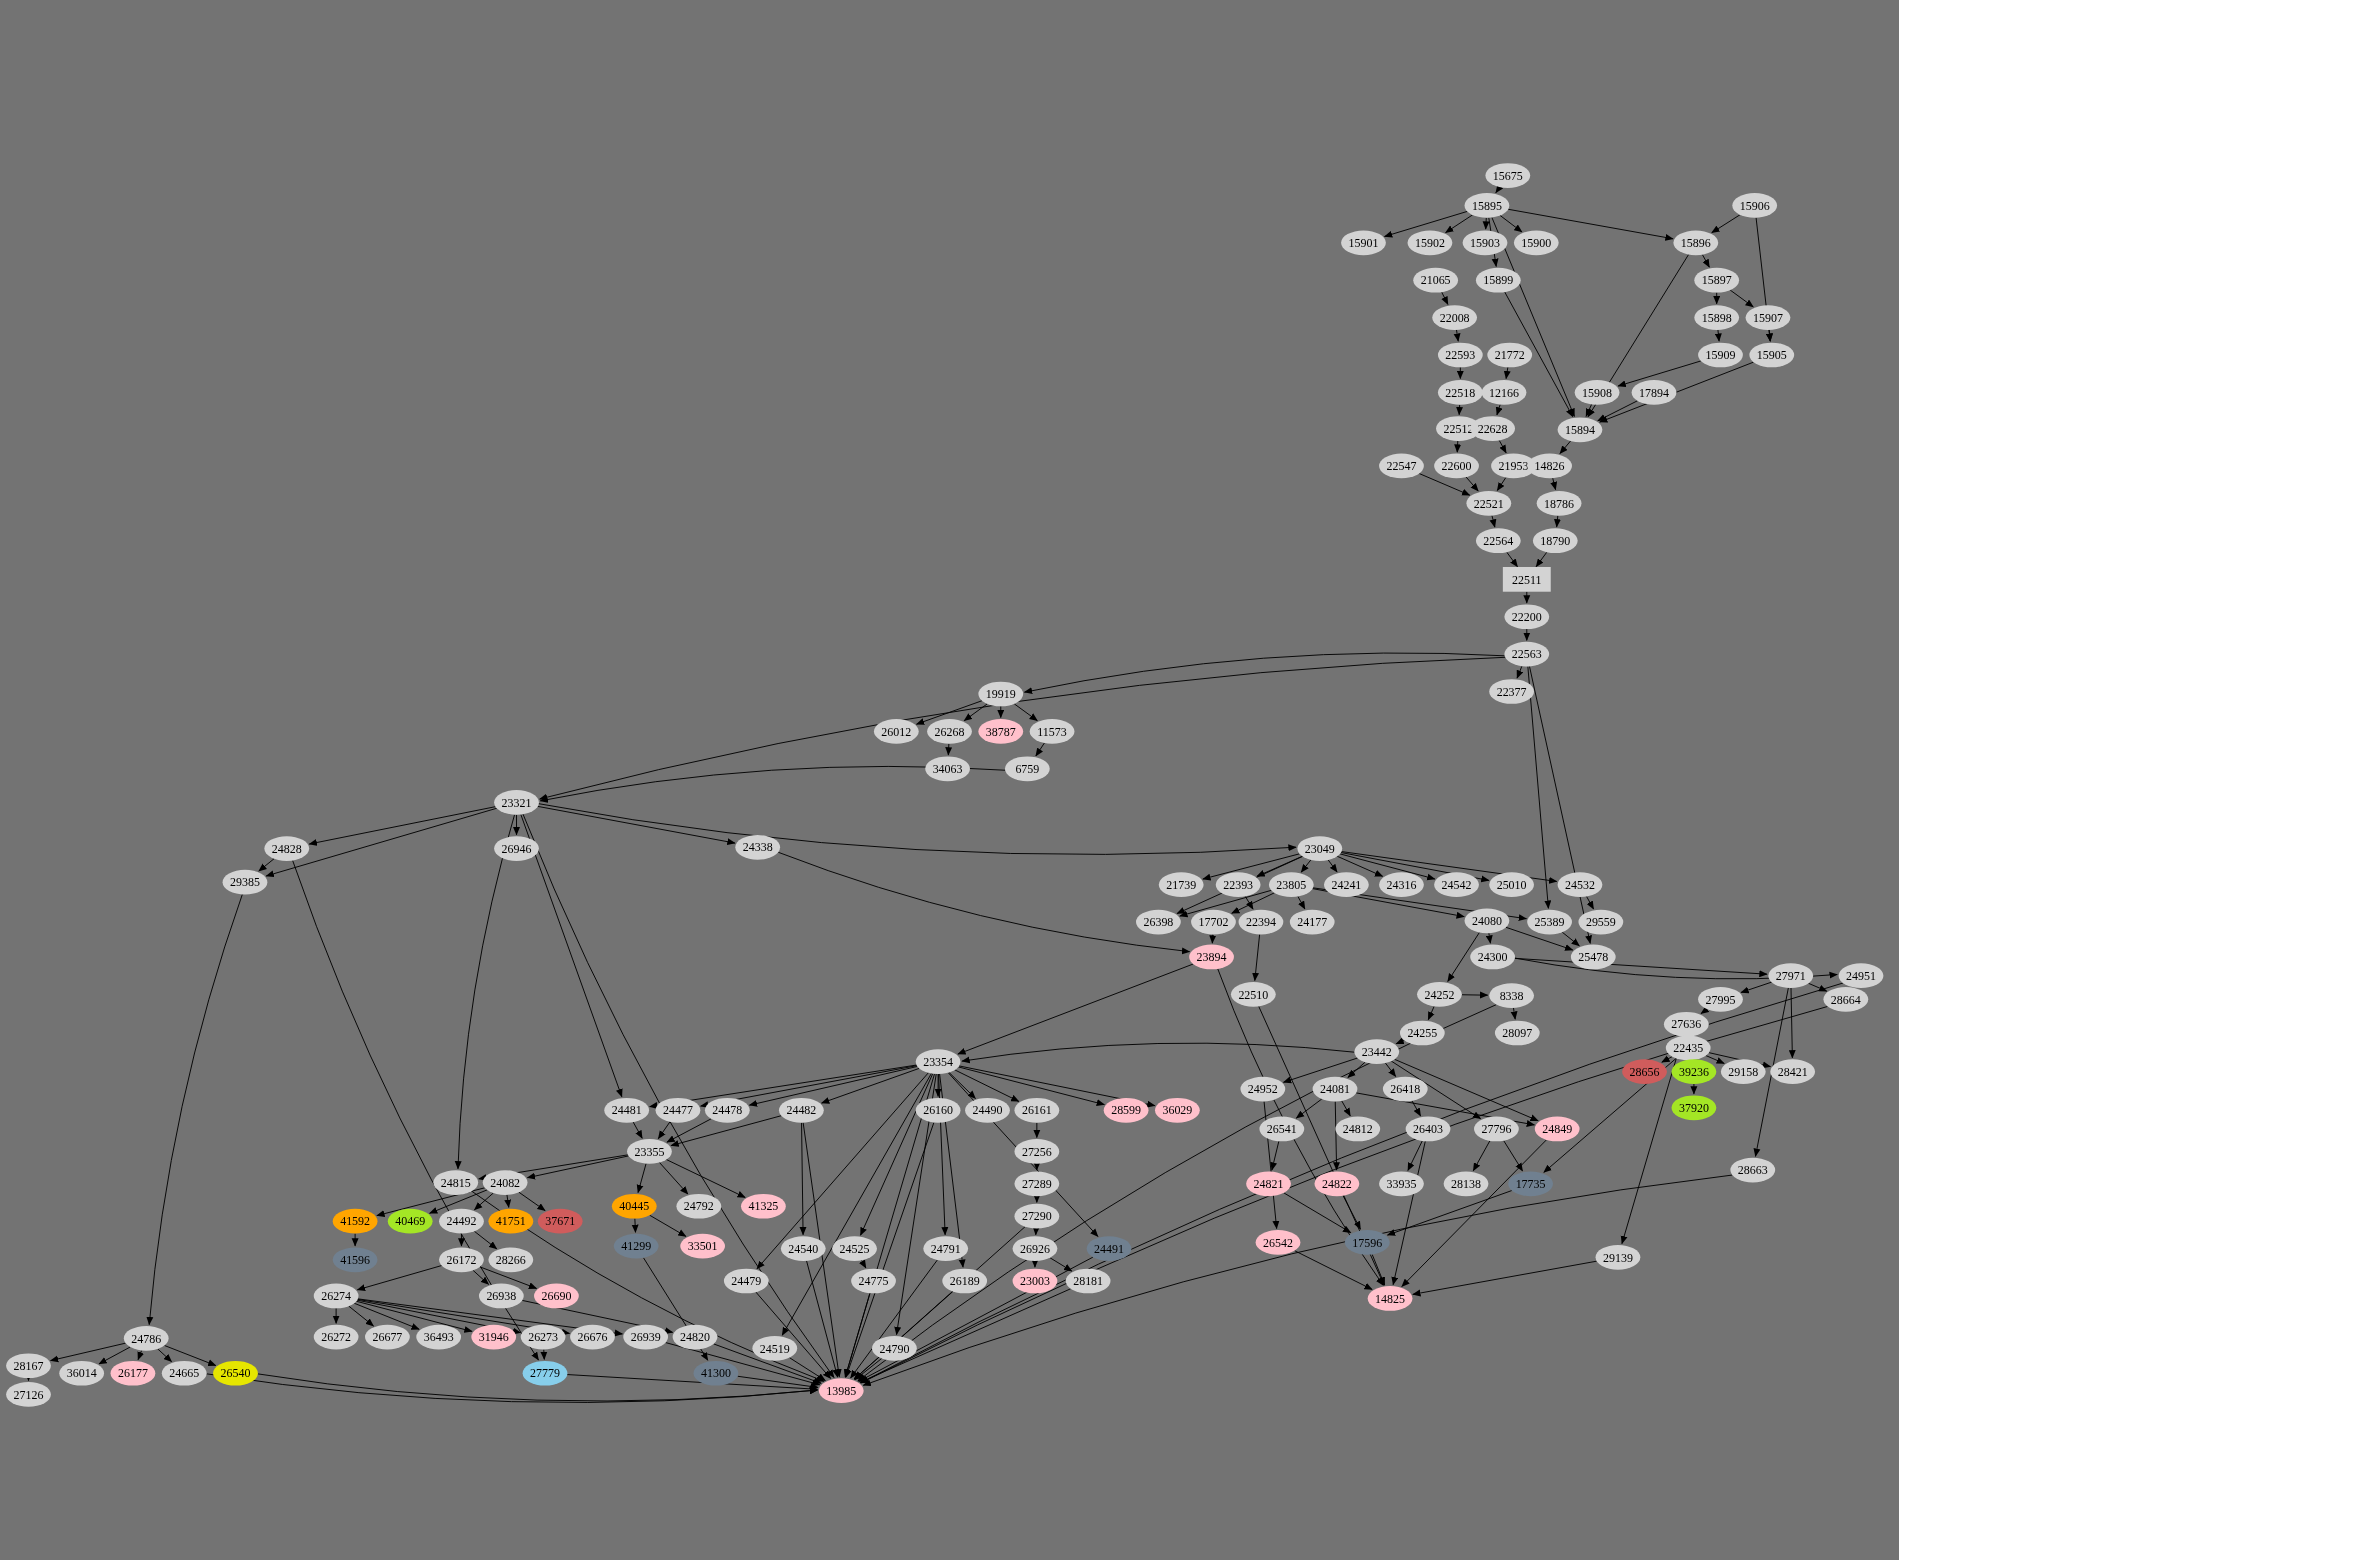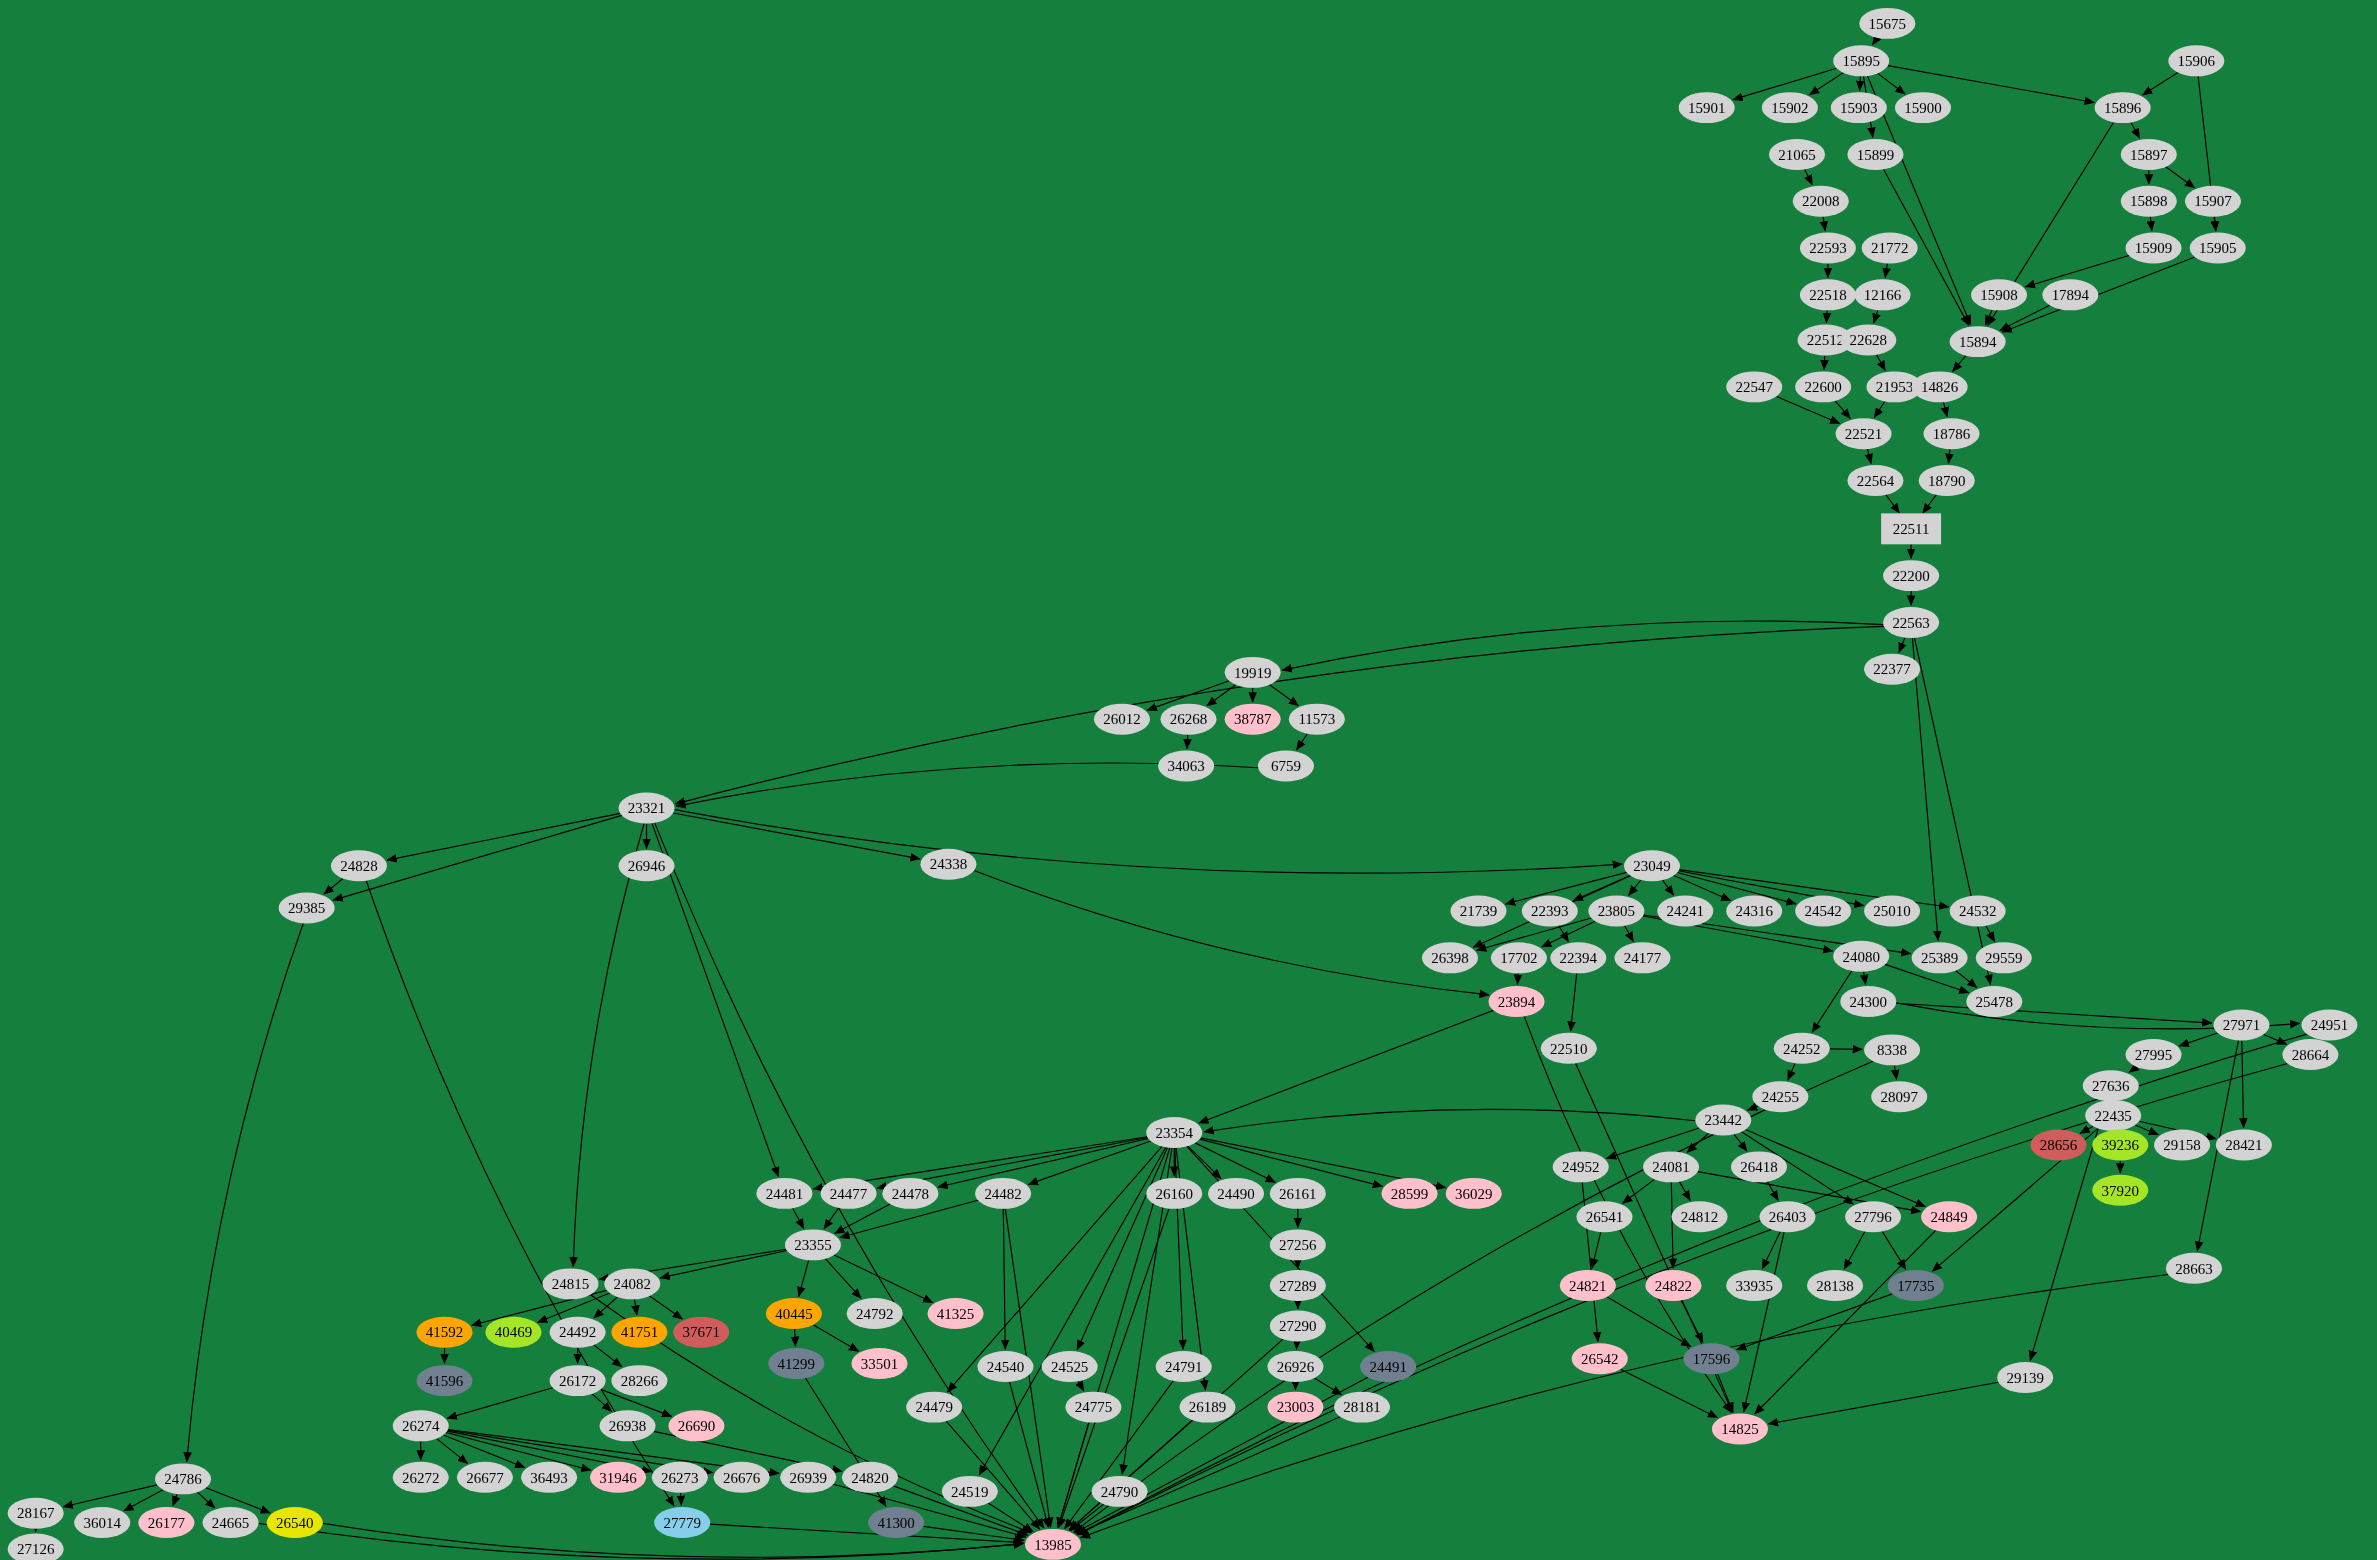--- a/index.html
+++ b/index.html
@@ -1,16 +1,16 @@
 <!DOCTYPE html>
 <html style="font-size:7.7px"><head>
 <meta charset="utf-8">
 <style>
   html,body{margin:0;padding:0;background:#ffffff;}
-  .canvas{position:relative;width:2377px;height:1560px;background:#15803d;overflow:hidden;}
+  .canvas{position:relative;width:1899px;height:1560px;background:#737373;overflow:hidden;}
   svg{display:block;width:100%;height:100%;}
   .node-label{font-family:"Liberation Serif","DejaVu Serif",serif;font-size:31px;fill:#000;}
   .edge{stroke:#000;stroke-width:2.4;fill:none;}
 </style>
 </head>
 <body>
 
 <div class="canvas">
   <svg id="graph-svg" viewBox="0 0 4917 3227" preserveAspectRatio="xMidYMid meet" aria-label="directed dependency graph">
       <defs>

